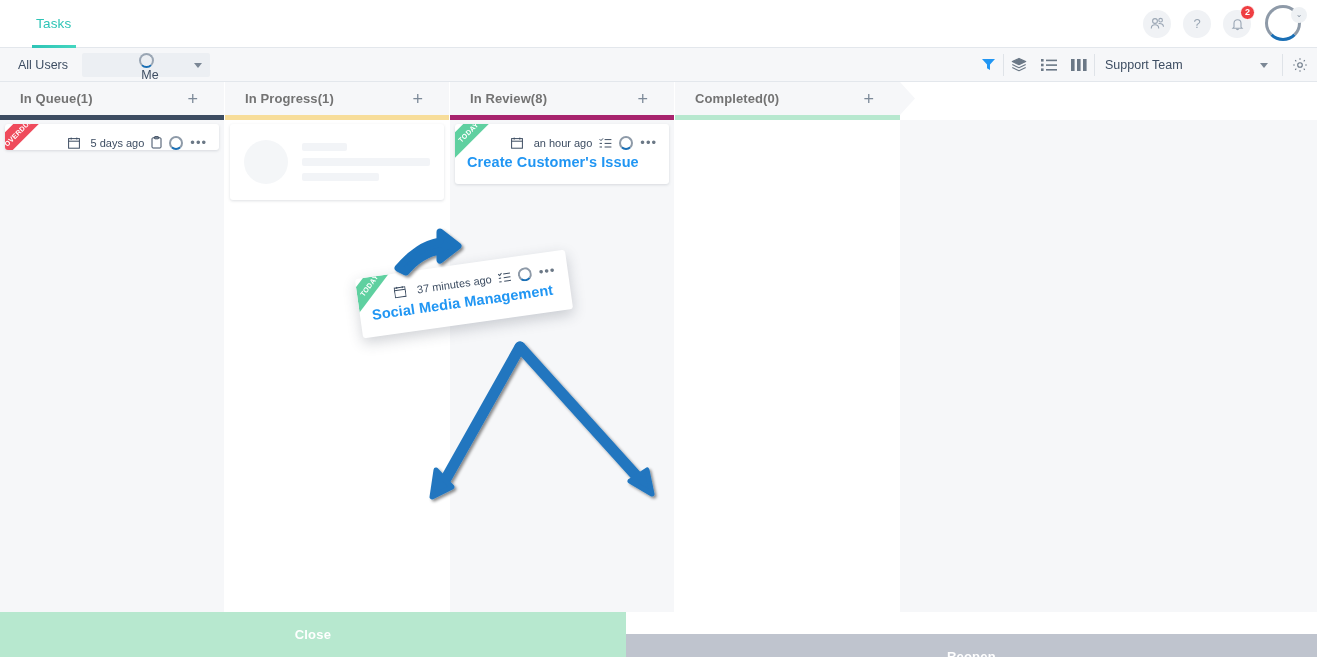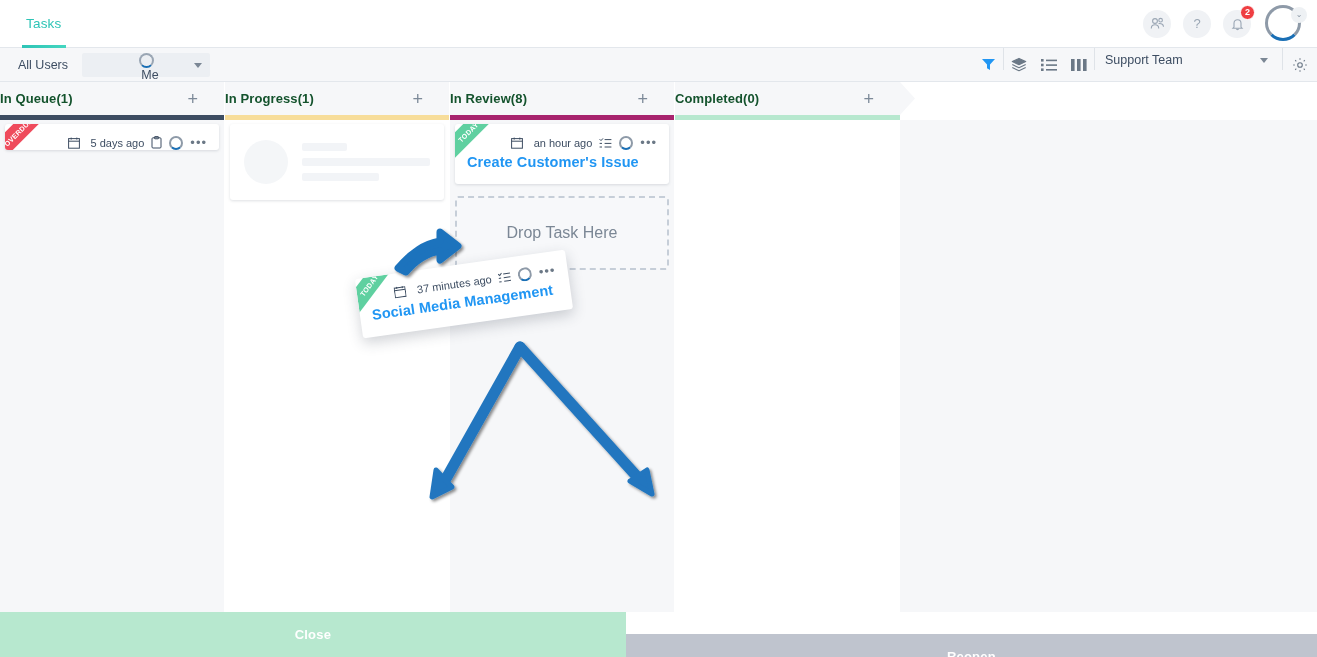--- a/index.html
+++ b/index.html
@@ -12,21 +12,21 @@
     overflow: hidden;
     position: relative;
   }
 
   
   .topbar {
     position:absolute; left:0; top:0; width:1317px; height:48px;
     background:#ffffff; border-bottom:1px solid #e3e7ec;
     display:flex; align-items:center;
   }
-  .tab-strip { display:flex; align-items:flex-end; height:48px; padding-left:16px; }
+  .tab-strip { display:flex; align-items:flex-end; height:48px; padding-left:26px; }
   .tab {
     position:relative; height:48px; display:flex; align-items:center;
     padding:0 10px; font-size:13.5px; color:#2ec4b6; font-weight:400;
     letter-spacing:.2px; cursor:pointer;
   }
   .tab .tab-underline {
     position:absolute; left:6px; right:6px; bottom:0; height:3px;
     background:linear-gradient(90deg,#2ec4b6,#44d6c0);
   }
 
@@ -79,21 +79,21 @@
     flex:0 0 auto;
   }
   .me-label { font-size:12.5px; color:#3d4d62; margin-left:8px; }
   .sel-caret {
     position:absolute; right:8px; top:50%; margin-top:-2px;
     width:0;height:0;border-left:4px solid transparent;border-right:4px solid transparent;
     border-top:5px solid #7b8795;
   }
 
   .filterbar-right {
-    margin-left:auto; display:flex; align-items:flex-start; height:34px;
+    margin-left:auto; display:flex; align-items:center; height:34px;
   }
   .tool-icon {
     width:30px; height:34px; display:flex; align-items:center; justify-content:center;
     color:#6b7886; cursor:pointer;
   }
   .tool-sep { width:1px; height:22px; background:#dfe3e8; }
   .team-select {
     width:175px; height:24px; margin:0 6px; position:relative;
     display:flex; align-items:center; cursor:pointer;
   }
@@ -105,21 +105,21 @@
   .col-head {
     position:absolute; top:0; height:33px; background:#f6f7f9;
     display:flex; align-items:center;
   }
   .col-head .notch {
     position:absolute; right:-15px; top:0; width:15px; height:33px;
     background:#ffffff;
     clip-path: polygon(0 0, 100% 50%, 0 100%);
   }
   .col-title {
-    font-size:13px; color:#14532d; font-weight:bold; 
+    font-size:13px; color:#737373; font-weight:bold; padding-left:20px;
     letter-spacing:.1px;
   }
   .col-add {
     margin-left:auto; margin-right:26px; font-size:18px; color:#7d8a99;
     line-height:1; cursor:pointer; font-weight:300;
   }
   .col-bar { position:absolute; height:5px; }
   .col-body { position:absolute; top:38px; height:492px; }
 
   
@@ -353,23 +353,20 @@
       </svg>
       <span style="width:14px;height:14px;border-radius:50%;border:2px solid #8e9aa8;border-bottom-color:#1a6fb5;box-sizing:border-box;display:inline-block;"></span>
       <span class="dots">•••</span>
     </div>
     <div class="card-title">Create Customer's Issue</div>
     <div class="ribbon-wrap">
       <span class="ribbon today">TODAY</span>
     </div>
   </div>
 
-  <div class="dropzone" style="left:455px;top:114px;width:214px;height:74px;">
-    <span>Drop Task Here</span>
-  </div>
 </div>
 
 <div class="drag-card" style="left:358px;top:264px;width:212px;">
   <div class="card-meta">
     <svg width="12" height="12" viewBox="0 0 12 12" fill="none" stroke="#3d4d62" stroke-width="1">
       <rect x="0.6" y="1.6" width="10.8" height="9.6"></rect>
         <path d="M0.6 4.2h10.8M3.2 0.6v2M8.8 0.6v2"></path>
     </svg>
     <span class="meta-time">37 minutes ago</span>
     <svg width="13" height="12" viewBox="0 0 13 12" fill="none" stroke="#3d4d62" stroke-width="1">

